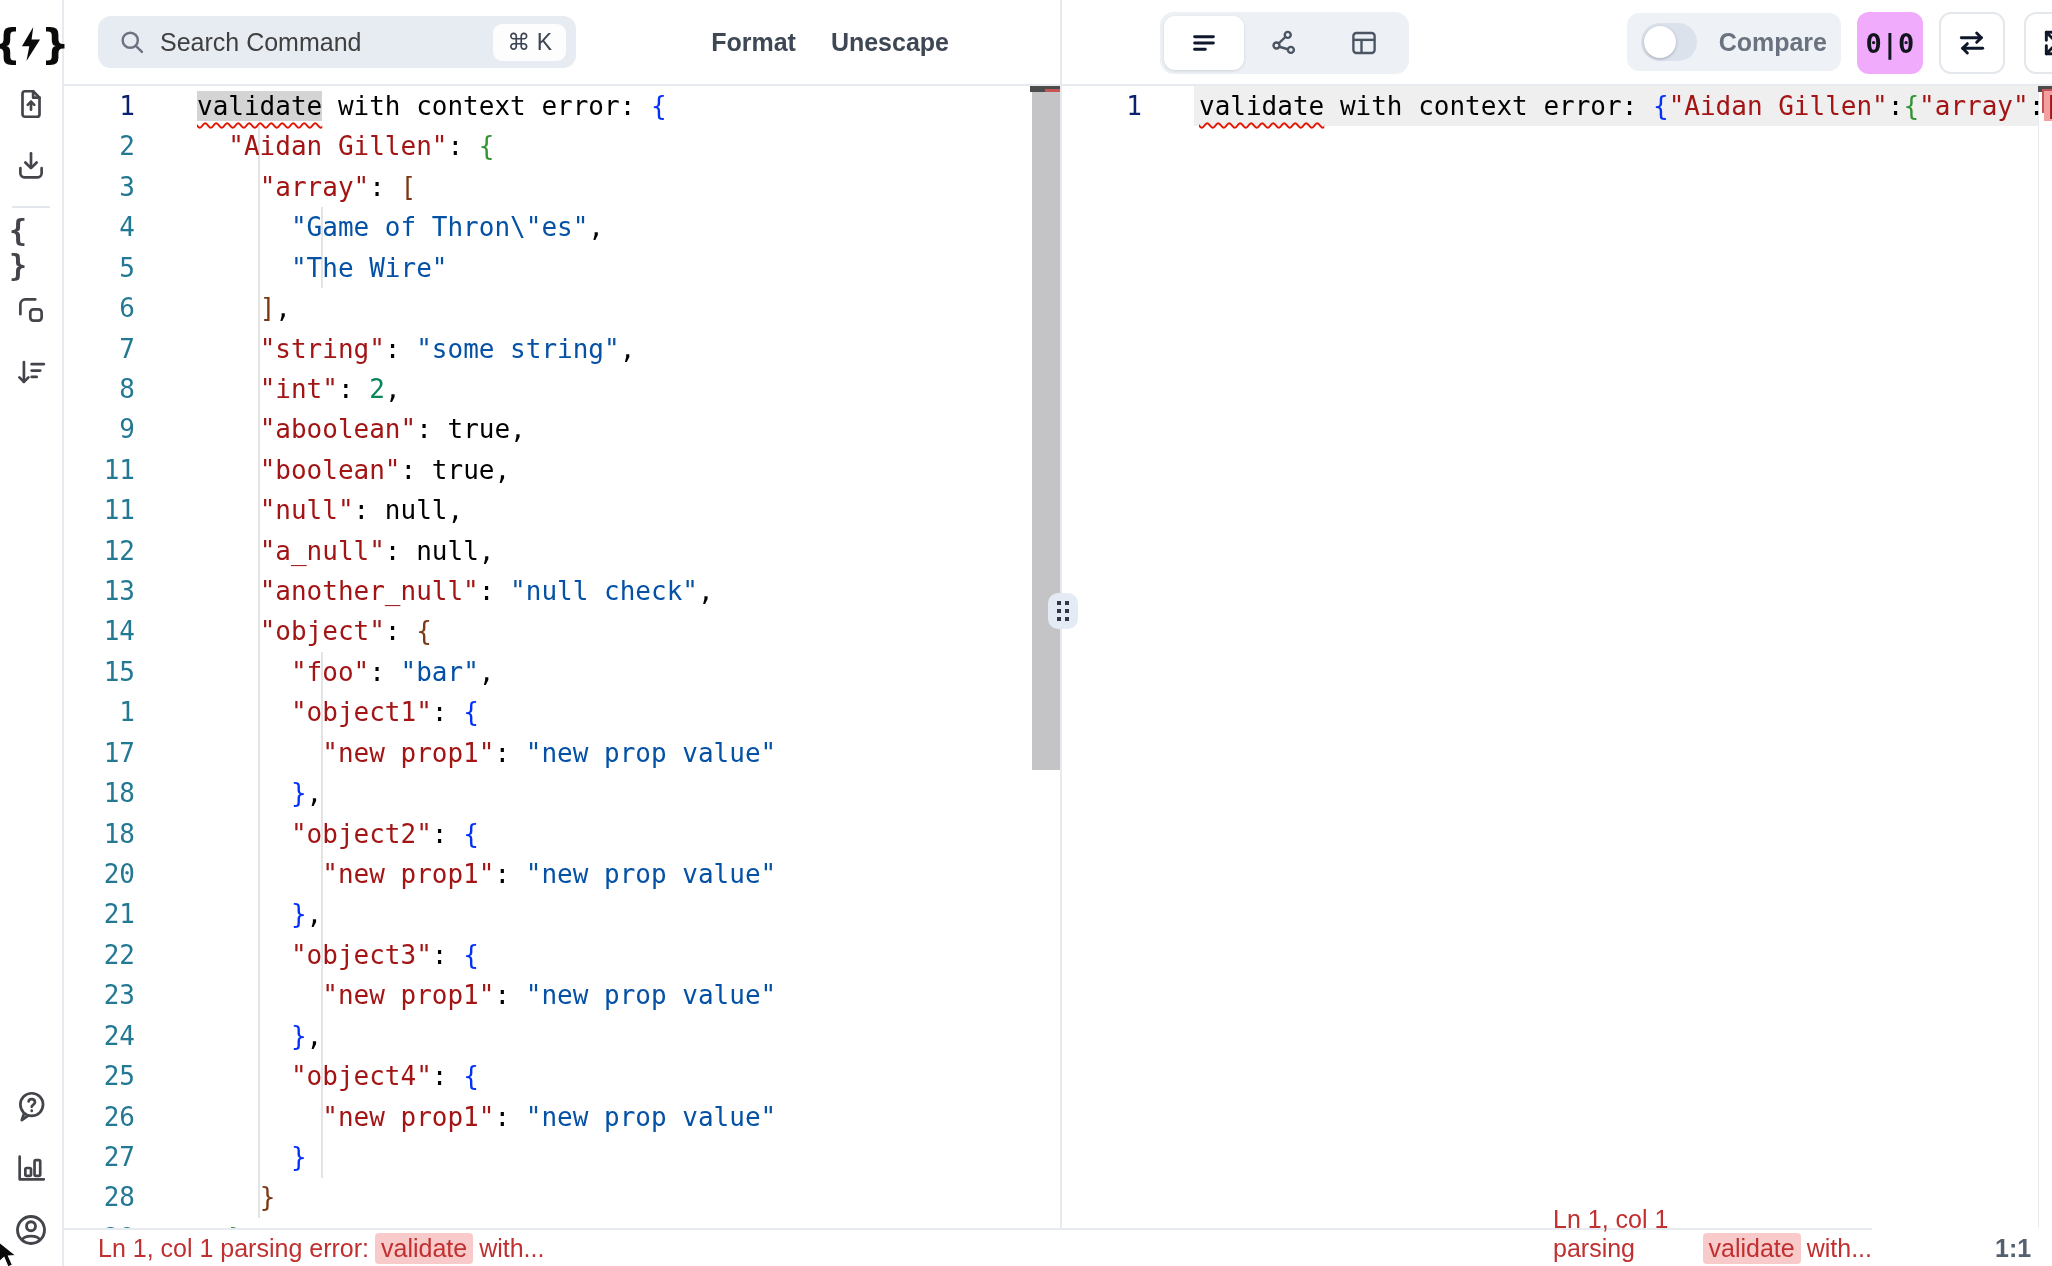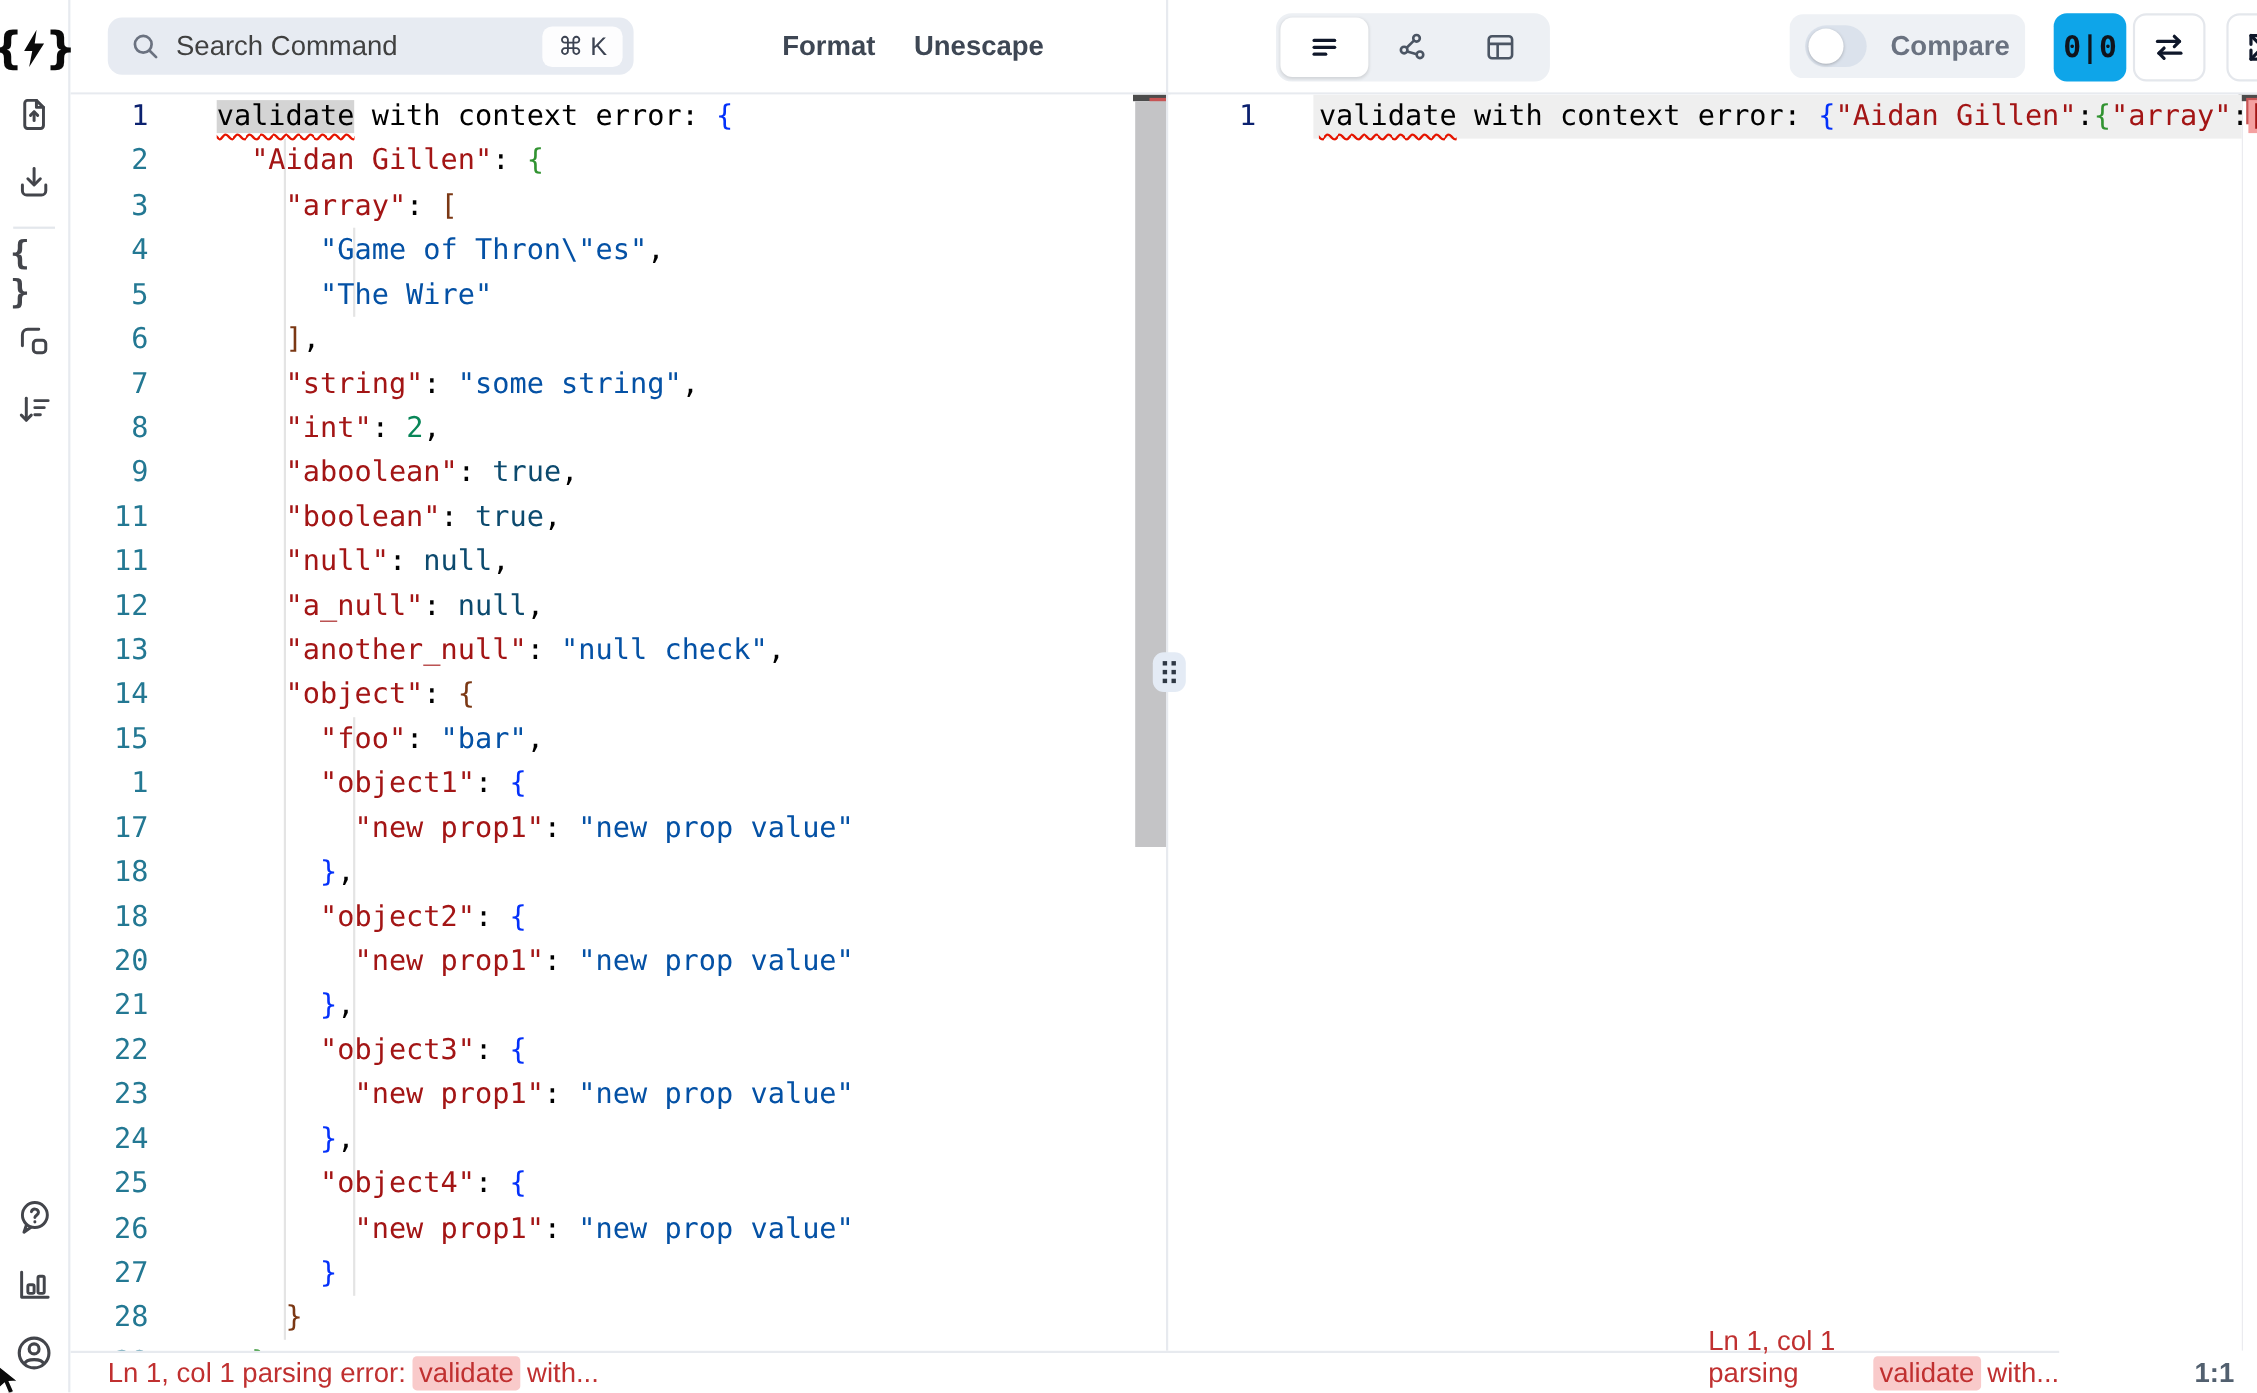--- a/index.html
+++ b/index.html
@@ -44,21 +44,21 @@
   .cmp-group { position:absolute; left:501px; top:13px; width:214px; height:58px; background:#eef1f5;
                border-radius:12px; display:flex; align-items:center; padding:0 14px; }
   .toggle { width:66px; height:38px; border-radius:19px; background:#dbe2ec; position:relative; cursor:pointer; }
   .toggle .knob { position:absolute; left:3px; top:3px; width:32px; height:32px; border-radius:50%;
                   background:#fff; box-shadow:0 1px 3px rgba(0,0,0,.25); }
   .cmp-label { margin-left:22px; font-size:25px; color:#6a7280; font-weight:600; }
 
   .sq-btn { position:absolute; top:12px; width:66px; height:62px; border-radius:12px;
             display:flex; align-items:center; justify-content:center; cursor:pointer;
             background:#fff; border:2px solid #e4e7ec; color:#111; }
-  .sq-btn.tinted { background:#0ea5e9; border:none;margin-left:10px; }
+  .sq-btn.tinted { background:#f0abfc; border:none; }
   .diff-glyph { font-family:"DejaVu Sans Mono", monospace; font-size:27px; font-weight:bold; color:#10141c; }
 
   
   .editor { position:absolute; top:86px; height:1142px; background:#fff; overflow:hidden; }
   .editor.left  { left:64px;  width:996px; }
   .editor.right { left:1064px; width:988px; }
 
   .code-row { position:relative; display:flex; height:40.43px; line-height:40.43px;
               font-family:"DejaVu Sans Mono", monospace; font-size:26px; white-space:pre; cursor:text; }
   .gutter { width:88px; padding-right:17px; text-align:right; color:#237893; flex:none;
@@ -66,21 +66,21 @@
   .gutter.active { color:#0b216f; }
   .editor.right .gutter { width:96px; padding-right:18px; }
   .code-text { padding-left:45px; position:relative; z-index:2; }
   .editor.right .code-text { padding-left:39px; }
 
   .line-band { position:absolute; left:130px; right:14px; top:0; height:40.43px; background:#efefef; z-index:1; }
 
   .tk-txt, .tk-pn { color:#000000; }
   .tk-key { color:#a31515; }
   .tk-str { color:#0451a5; }
-  .tk-kw  { color:#0c4a6e; }
+  .tk-kw  { color:#000000; }
   .tk-num { color:#098658; }
   .tk-b0  { color:#0431fa; }
   .tk-b1  { color:#319331; }
   .tk-b2  { color:#7b3814; }
   .tk-err { background:#d4d4d4; }
   .tk-err, .tk-errp { text-decoration-line:underline; text-decoration-style:wavy;
             text-decoration-color:#e51400; text-decoration-thickness:2px; text-underline-offset:7px; }
   .tk-berr { background:#f4a0a0; color:#a31515; }
 
   .guide { position:absolute; width:0; border-left:2px solid #e4e4e4; z-index:0; }

